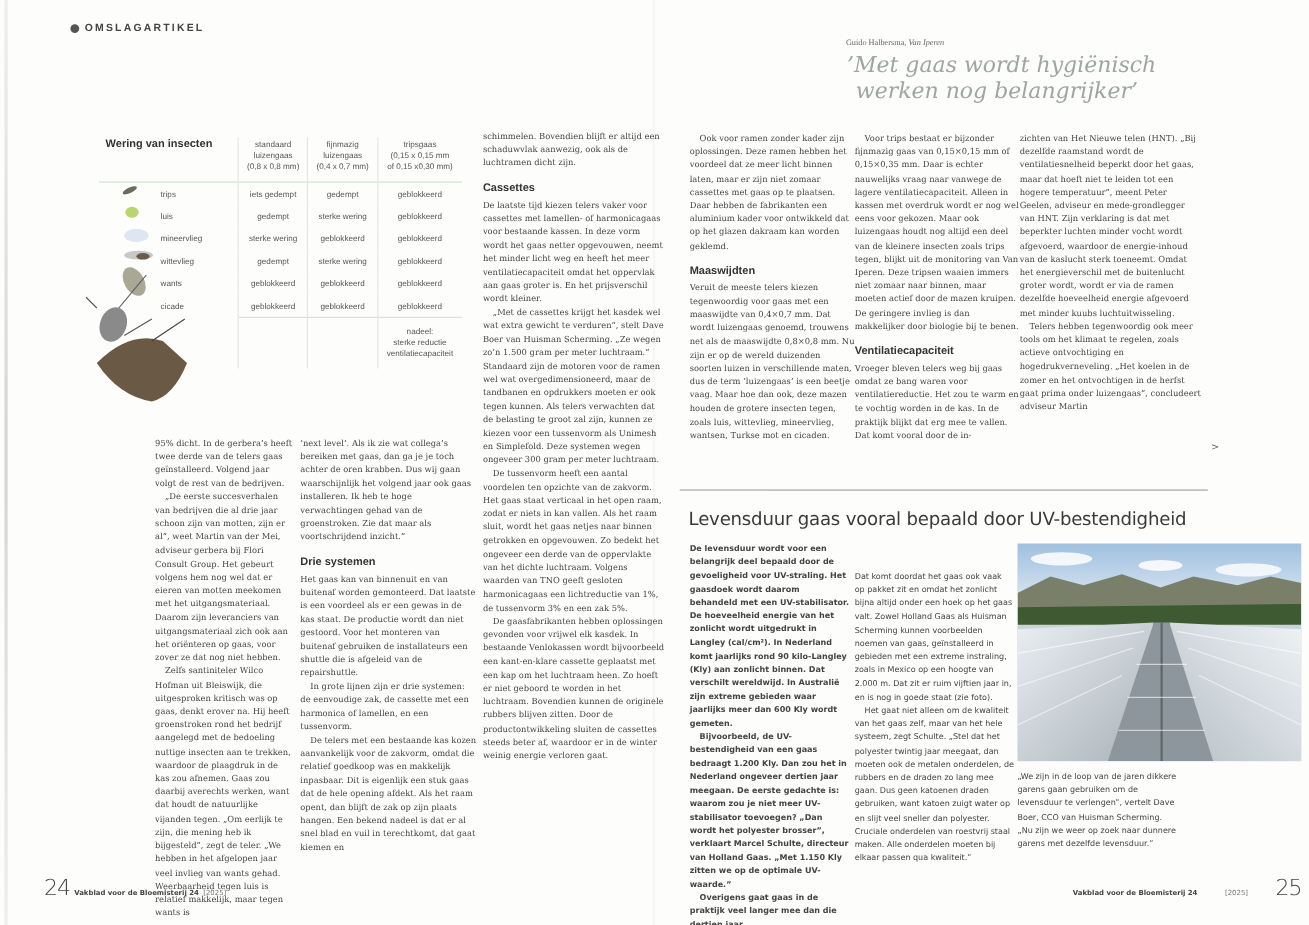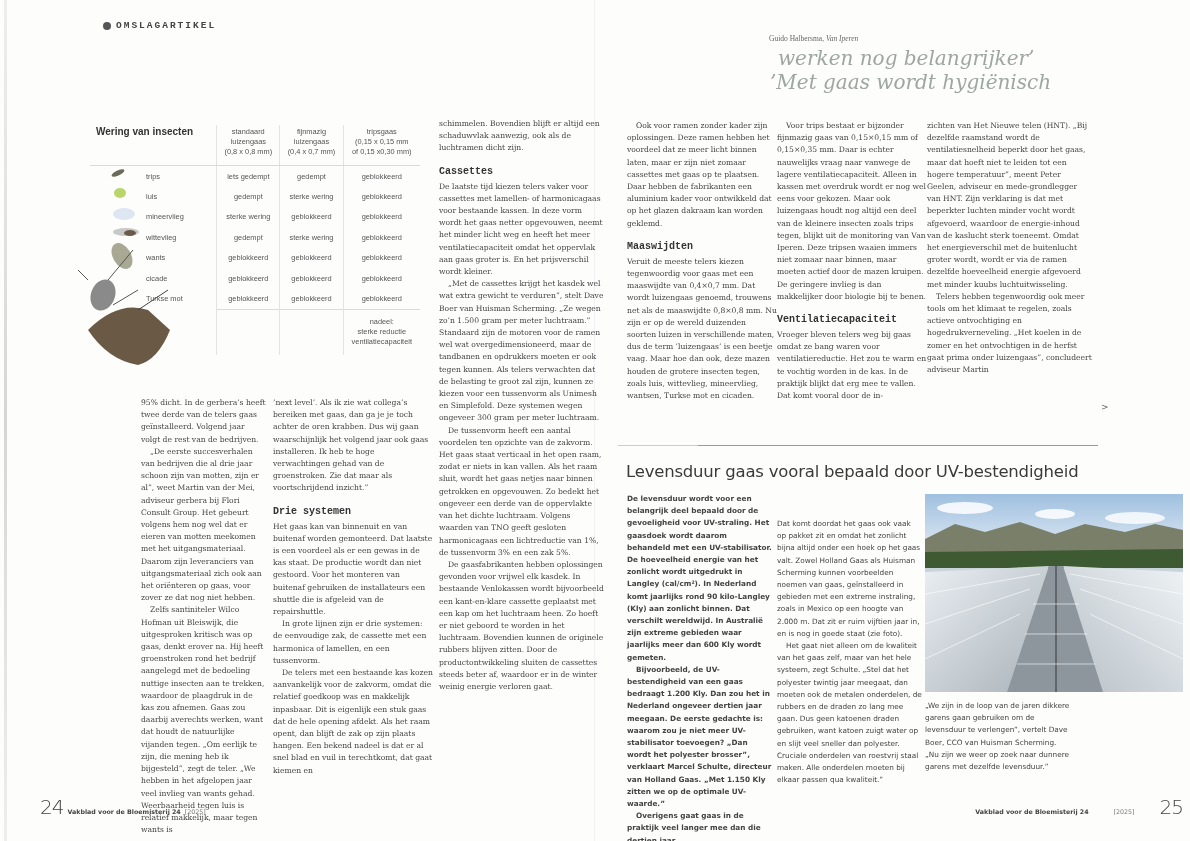--- a/index.html
+++ b/index.html
@@ -3,28 +3,28 @@
 <meta charset="utf-8">
 <style>
   * { box-sizing: border-box; margin: 0; padding: 0; }
   html, body { width: 1190px; height: 841px; background: #fdfdfc; overflow: hidden; }
   body { position: relative; font-family: "DejaVu Serif", serif; color: #3c3c3c; }
 
   .spine { position: absolute; left: 4px; top: 0; width: 3px; height: 841px;
            background: linear-gradient(#eee, #d6d6d6, #eee); }
   .page-fold { position: absolute; left: 594px; top: 0; width: 1px; height: 841px; background: #f2f2f2; }
 
-  .section-label { position: absolute; left: 64px; top: 20px; font-family: Liberation Mono, monospace;
-                   font-size: 9.5px; font-weight: bold; letter-spacing: 2px; color: #444; display: flex; align-items: center; gap: 5px; margin-left: 39px; }
+  .section-label { position: absolute; left: 64px; top: 20px; font-family: Liberation Sans, sans-serif;
+                   font-size: 9.5px; font-weight: bold; letter-spacing: 2px; color: #444; display: flex; align-items: center; gap: 5px; }
   .section-label .dot { width: 8px; height: 8px; border-radius: 50%; background: #555; display: inline-block; }
 
   .col { position: absolute; font-size: 7.6px; line-height: 12.2px; color: #444; }
   .col p { text-align: left; }
   .col p + p { text-indent: 9px; }
-  .col h3 { font-family: Liberation Mono, monospace; font-size: 10px; font-weight: bold; color: #333; margin: 10px 0 3px; line-height: 13px; }
+  .col h3 { font-family: Liberation Sans, sans-serif; font-size: 10px; font-weight: bold; color: #333; margin: 10px 0 3px; line-height: 13px; }
   .col h3:first-child { margin-top: 0; }
 
   
   .insect-table { position: absolute; left: 90px; top: 125px; width: 330px; font-family: "Liberation Sans", sans-serif; font-size: 7.4px; color: #555; }
   .insect-table table { border-collapse: collapse; width: 100%; }
   .insect-table th { font-weight: normal; text-align: center; vertical-align: top; line-height: 10px; padding: 2px 2px 8px; border-bottom: 1px solid #cfe2cf; }
   .insect-table th.title { text-align: left; font-size: 10px; font-weight: bold; color: #333; padding-left: 6px; }
   .insect-table td { text-align: center; height: 20.5px; vertical-align: middle; }
   .insect-table td.name { text-align: left; padding-left: 56px; }
   .insect-table .vsep { border-left: 1px solid #e3e3e3; }
@@ -135,26 +135,20 @@
         <td class="vsep">geblokkeerd</td>
         <td class="vsep">geblokkeerd</td>
         <td class="vsep">geblokkeerd</td>
       </tr>
       <tr>
         <td class="name">cicade</td>
         <td class="vsep">geblokkeerd</td>
         <td class="vsep">geblokkeerd</td>
         <td class="vsep">geblokkeerd</td>
       </tr>
-      <tr>
-        <td class="name">Turkse mot</td>
-        <td class="vsep">geblokkeerd</td>
-        <td class="vsep">geblokkeerd</td>
-        <td class="vsep">geblokkeerd</td>
-      </tr>
       <tr class="foot">
         <td style="border-top:none"></td>
         <td class="vsep"></td>
         <td class="vsep"></td>
         <td class="vsep">
           <div>nadeel:</div>
           <div>sterke reductie</div>
           <div>ventilatiecapaciteit</div>
         </td>
       </tr>
@@ -182,22 +176,22 @@
   <p style="text-indent:0">De laatste tijd kiezen telers vaker voor cassettes met lamellen- of harmonicagaas voor bestaande kassen. In deze vorm wordt het gaas netter opgevouwen, neemt het minder licht weg en heeft het meer ventilatiecapaciteit omdat het oppervlak aan gaas groter is. En het prijsverschil wordt kleiner.</p>
   <p>„Met de cassettes krijgt het kasdek wel wat extra gewicht te verduren”, stelt Dave Boer van Huisman Scherming. „Ze wegen zo’n 1.500 gram per meter luchtraam.” Standaard zijn de motoren voor de ramen wel wat overgedimensioneerd, maar de tandbanen en opdrukkers moeten er ook tegen kunnen. Als telers verwachten dat de belasting te groot zal zijn, kunnen ze kiezen voor een tussenvorm als Unimesh en Simplefold. Deze systemen wegen ongeveer 300 gram per meter luchtraam.</p>
   <p>De tussenvorm heeft een aantal voordelen ten opzichte van de zakvorm. Het gaas staat verticaal in het open raam, zodat er niets in kan vallen. Als het raam sluit, wordt het gaas netjes naar binnen getrokken en opgevouwen. Zo bedekt het ongeveer een derde van de oppervlakte van het dichte luchtraam. Volgens waarden van TNO geeft gesloten harmonicagaas een lichtreductie van 1%, de tussenvorm 3% en een zak 5%.</p>
   <p>De gaasfabrikanten hebben oplossingen gevonden voor vrijwel elk kasdek. In bestaande Venlokassen wordt bijvoorbeeld een kant-en-klare cassette geplaatst met een kap om het luchtraam heen. Zo hoeft er niet geboord te worden in het luchtraam. Bovendien kunnen de originele rubbers blijven zitten. Door de productontwikkeling sluiten de cassettes steeds beter af, waardoor er in de winter weinig energie verloren gaat.</p>
 </div>
 
 <div class="author">
   <span>Guido Halbersma</span>, <i>Van Iperen</i>
 </div>
 <div class="pull-quote">
+  <div>’Met gaas wordt hygiënisch</div>
   <div style="padding-left:8px">werken nog belangrijker’</div>
-  <div>’Met gaas wordt hygiënisch</div>
 </div>
 
 <div class="col" style="left:627px;top:120px;width:150px;">
   <p style="text-indent:9px">Ook voor ramen zonder kader zijn oplossingen. Deze ramen hebben het voordeel dat ze meer licht binnen laten, maar er zijn niet zomaar cassettes met gaas op te plaatsen. Daar hebben de fabrikanten een aluminium kader voor ontwikkeld dat op het glazen dakraam kan worden geklemd.</p>
   <h3>Maaswijdten</h3>
   <p>Veruit de meeste telers kiezen tegenwoordig voor gaas met een maaswijdte van 0,4×0,7 mm. Dat wordt luizengaas genoemd, trouwens net als de maaswijdte 0,8×0,8 mm. Nu zijn er op de wereld duizenden soorten luizen in verschillende maten, dus de term ’luizengaas’ is een beetje vaag. Maar hoe dan ook, deze mazen houden de grotere insecten tegen, zoals luis, wittevlieg, mineervlieg, wantsen, Turkse mot en cicaden.</p>
 </div>
 
 <div class="col" style="left:777px;top:120px;width:150px;">
   <p style="text-indent:9px">Voor trips bestaat er bijzonder fijnmazig gaas van 0,15×0,15 mm of 0,15×0,35 mm. Daar is echter nauwelijks vraag naar vanwege de lagere ventilatiecapaciteit. Alleen in kassen met overdruk wordt er nog wel eens voor gekozen. Maar ook luizengaas houdt nog altijd een deel van de kleinere insecten zoals trips tegen, blijkt uit de monitoring van Van Iperen. Deze tripsen waaien immers niet zomaar naar binnen, maar moeten actief door de mazen kruipen. De geringere invlieg is dan makkelijker door biologie bij te benen.</p>

